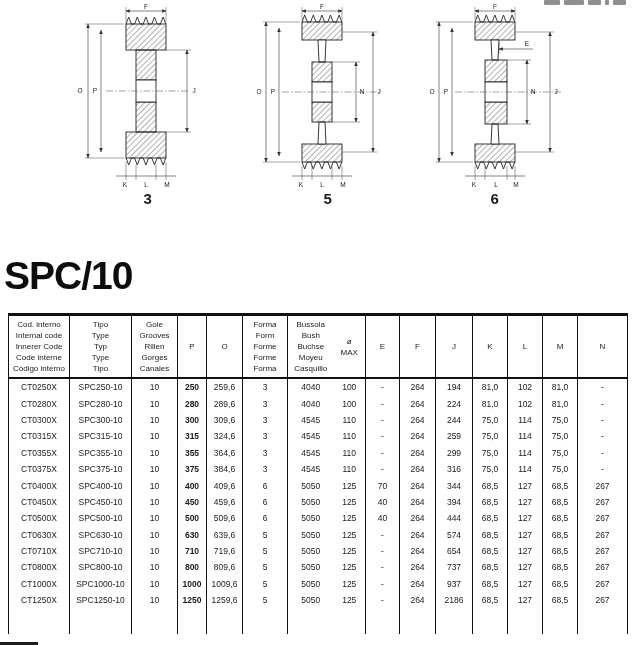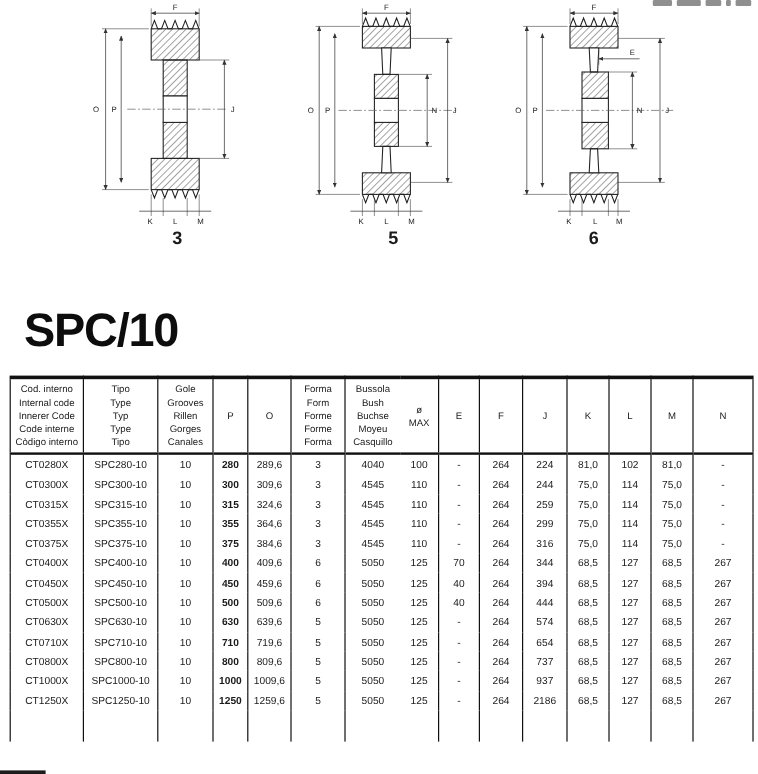--- a/index.html
+++ b/index.html
@@ -22,21 +22,21 @@
 
   svg text{font-family:"Liberation Sans",sans-serif;font-size:6.5px;fill:#1a1a1a;}
   .shape{fill:#ffffff;stroke:#222;stroke-width:0.9;}
   .hatched{stroke:#222;stroke-width:0.9;}
   .dim{stroke:#333;stroke-width:0.6;fill:none;}
   .wit{stroke:#444;stroke-width:0.5;}
   .cline{stroke:#666;stroke-width:0.6;stroke-dasharray:7 2 1.5 2;}
   .teeth{fill:none;stroke:#222;stroke-width:0.9;}
 
   .page-title{
-    position:absolute;left:20px;top:254px;margin:0;
+    position:absolute;left:4px;top:254px;margin:0;
     font-size:39px;font-weight:800;letter-spacing:-1px;color:#0d0d0d;
   }
 
   .spec-table{
     position:absolute;left:8px;top:313px;width:619px;
     border-collapse:collapse;table-layout:fixed;
     border-top:3px solid #111;border-left:1.5px solid #111;border-right:1.5px solid #111;
   }
   .spec-table th{
     font-weight:normal;font-size:8px;line-height:11px;text-align:center;
@@ -291,20 +291,37 @@
       <th>F</th>
       <th>J</th>
       <th>K</th>
       <th>L</th>
       <th>M</th>
       <th>N</th>
     </tr>
   </thead>
   <tbody>
       <tr>
+        <td>CT0250X</td>
+        <td>SPC250-10</td>
+        <td>10</td>
+        <td class="col-p">250</td>
+        <td>259,6</td>
+        <td>3</td>
+        <td>4040</td>
+        <td class="no-left">100</td>
+        <td>-</td>
+        <td>264</td>
+        <td>194</td>
+        <td>81,0</td>
+        <td>102</td>
+        <td>81,0</td>
+        <td>-</td>
+      </tr>
+      <tr>
         <td>CT0280X</td>
         <td>SPC280-10</td>
         <td>10</td>
         <td class="col-p">280</td>
         <td>289,6</td>
         <td>3</td>
         <td>4040</td>
         <td class="no-left">100</td>
         <td>-</td>
         <td>264</td>

